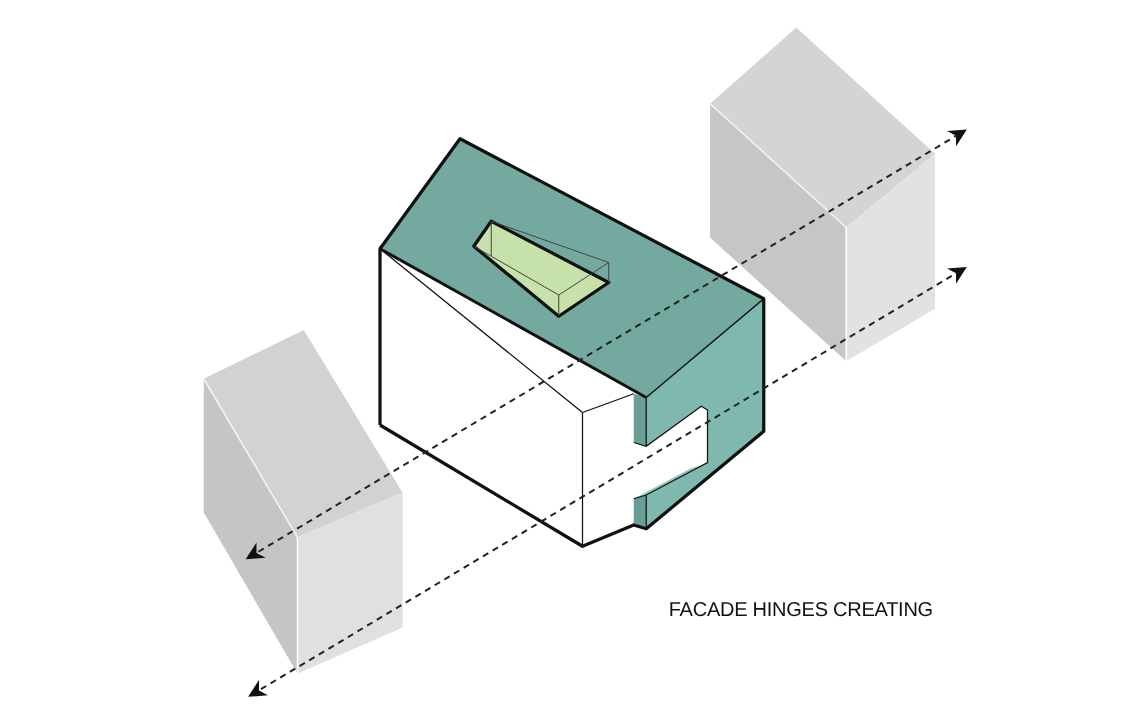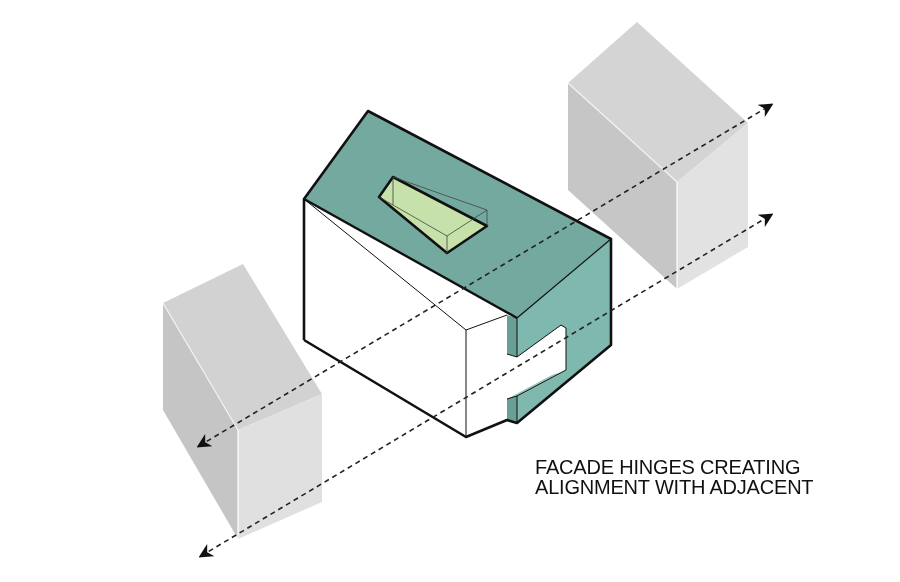--- a/index.html
+++ b/index.html
@@ -1,22 +1,23 @@
 <!DOCTYPE html>
 <html><head>
 <meta charset="utf-8">
 <style>
   html, body { margin: 0; padding: 0; background: #ffffff; }
   body { width: 900px; height: 582px; position: relative; overflow: hidden; }
   #diagram { position: absolute; left: 0; top: 0; width: 900px; height: 582px; }
   .caption {
-    position: absolute; left: 535px; top: 457px;
+    position: absolute; left: 535px; top: 479px;
     font-family: "Liberation Sans", sans-serif;
-    font-size: 20px; line-height: 20px; color: #111111;
+    font-size: 16px; line-height: 20px; color: #111111;
     letter-spacing: -0.2px;
+    text-align: center;
   }
   .caption span { display: block; white-space: nowrap; }
 </style>
 </head>
 <body>
 
 <svg id="diagram" viewBox="0 0 900 582" xmlns="http://www.w3.org/2000/svg">
   <defs>
     <marker id="arrowhead" viewBox="0 0 10 10" refX="8" refY="5" markerWidth="9" markerHeight="9" orient="auto-start-reverse">
       <path d="M0,0 L10,5 L0,10 L3,5 Z" fill="#111"></path>
@@ -74,14 +75,13 @@
   </g>
 
   <g>
     <line x1="199" y1="446" x2="771" y2="105" stroke="#222" stroke-width="1.6" stroke-dasharray="5,4" marker-start="url(#arrowhead)" marker-end="url(#arrowhead)"></line>
     <line x1="201" y1="556" x2="771" y2="215" stroke="#222" stroke-width="1.6" stroke-dasharray="5,4" marker-start="url(#arrowhead)" marker-end="url(#arrowhead)"></line>
   </g>
 </svg>
 
 <div class="caption">
   <span>FACADE HINGES CREATING</span>
-  <span>ALIGNMENT WITH ADJACENT</span>
 </div>
 
 </body></html>

